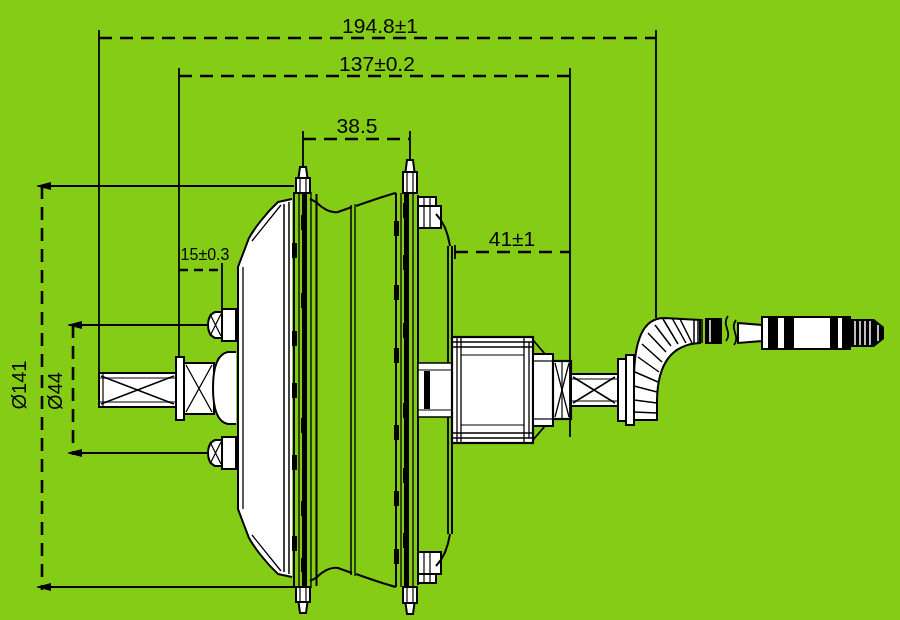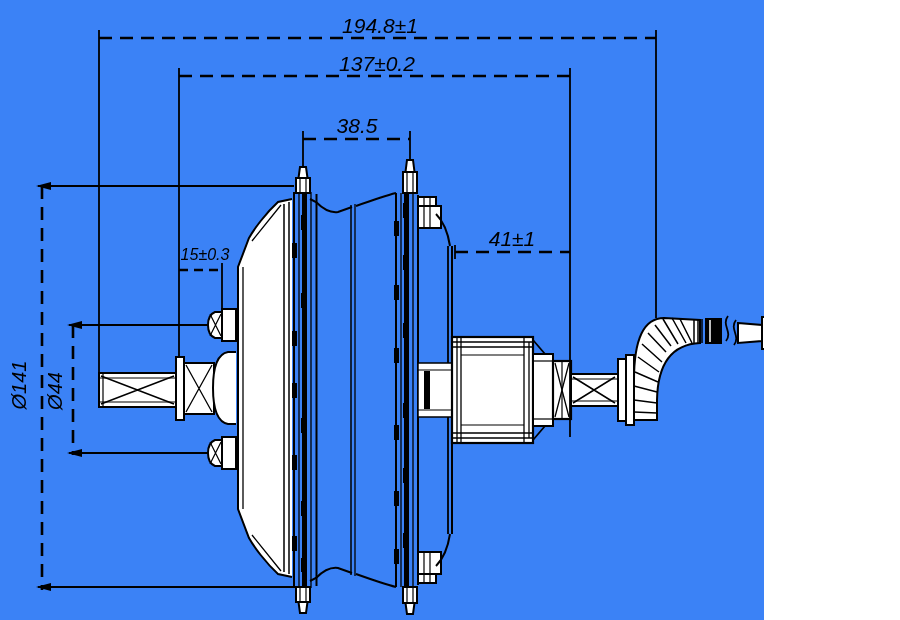--- a/index.html
+++ b/index.html
@@ -1,16 +1,16 @@
 <!DOCTYPE html>
 <html><head>
 <meta charset="utf-8">
 <style>
   html,body{margin:0;padding:0;background:#fff;}
-  .stage{width:764px;height:620px;background:#3b82f6;position:relative;overflow:hidden;font-style:italic;}
+  .stage{width:900px;height:620px;background:#84cc16;position:relative;overflow:hidden;}
   svg text{font-family:"Liberation Sans","DejaVu Sans",sans-serif;fill:#000;}
   .ol{fill:#fff;stroke:#000;stroke-width:2;}
   .ol22{fill:#fff;stroke:#000;stroke-width:2.2;}
   .ln{stroke:#000;stroke-width:1.8;fill:none;}
   .t13{stroke:#000;stroke-width:1.3;fill:none;}
   .t12{stroke:#000;stroke-width:1.2;fill:none;}
   .t15{stroke:#000;stroke-width:1.5;fill:none;}
   .w2{stroke:#000;stroke-width:2;fill:none;}
   .w5{stroke:#000;stroke-width:5;fill:none;}
   .blk{fill:#000;stroke:none;}

